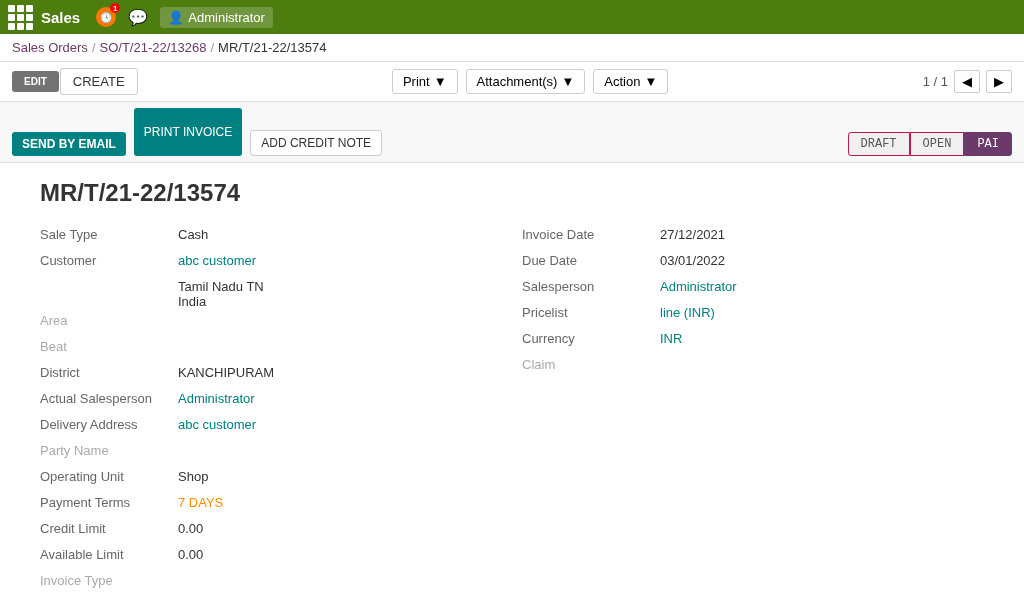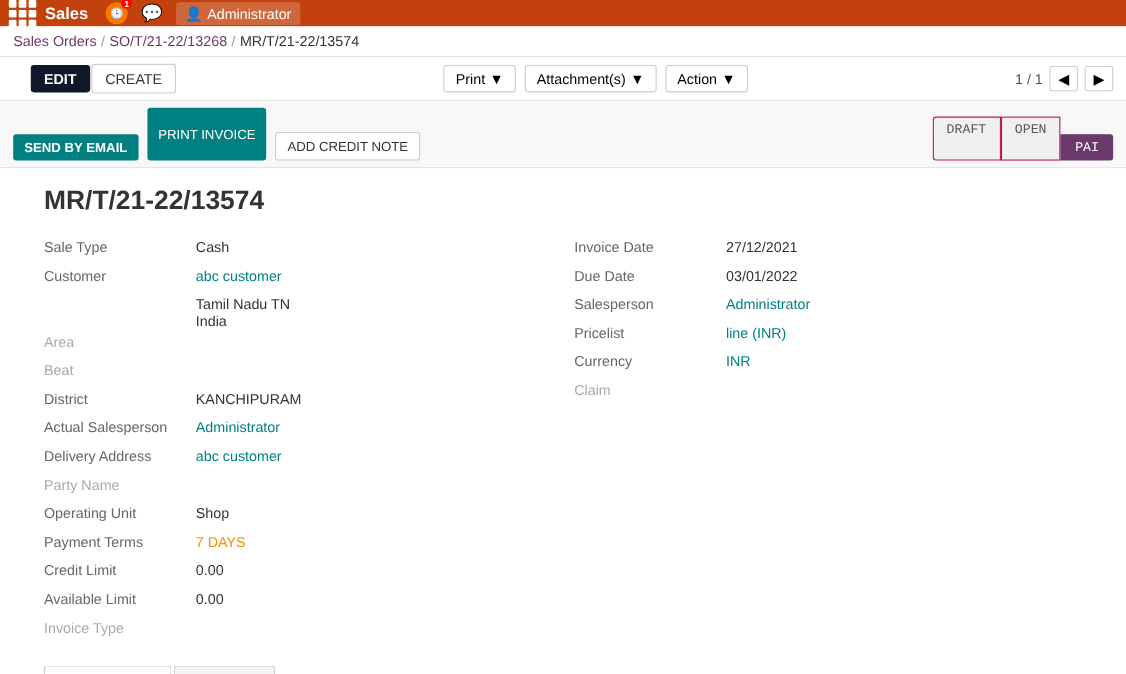--- a/index.html
+++ b/index.html
@@ -1,24 +1,24 @@
 <!DOCTYPE html>
 <html><head>
   <meta charset="utf-8">
   <style>
     * { box-sizing: border-box; margin: 0; padding: 0; font-family: Arial, sans-serif; font-size: 13px; }
 
     body { background: #f5f5f5; color: #333; }
 
     
     .navbar {
-      background: #c2410c;
+      background: #4d7c0f;
       display: flex;
       align-items: center;
-      height: 24px;
+      height: 34px;
       padding: 0 8px;
       color: white;
     }
     .navbar-apps {
       display: grid;
       grid-template-columns: repeat(3,7px);
       gap: 2px;
       margin-right: 8px;
       cursor: pointer;
     }
@@ -95,29 +95,28 @@
 
     
     .action-bar {
       background: white;
       padding: 6px 12px;
       display: flex;
       align-items: center;
       border-bottom: 1px solid #e0e0e0;
     }
     .btn-edit {
-      background: #0f172a;
+      background: #737373;
       color: white;
       border: none;
       padding: 5px 12px;
       border-radius: 3px;
       cursor: pointer;
-      font-size: 13px;
+      font-size: 10px;
       font-weight: bold;
-      margin-left: 16px;
     }
     .btn-create {
       background: white;
       color: #333;
       border: 1px solid #ccc;
       padding: 5px 12px;
       border-radius: 3px;
       cursor: pointer;
       font-size: 13px;
       margin-left: 1px;
@@ -201,21 +200,21 @@
       color: #555;
       cursor: pointer;
       font-family: Liberation Mono, monospace;
     }
     .status-tab.active {
       background: #6b3a6b;
       color: white;
       border-color: #6b3a6b;
     }
     .status-tab:first-child { border-radius: 3px 0 0 3px; }
-    .status-tab:last-child { border-radius: 0 3px 3px 0; margin-top: 16px; }
+    .status-tab:last-child { border-radius: 0 3px 3px 0; }
 
     
     .main-content {
       padding: 16px 40px;
       background: white;
       min-height: 400px;
     }
 
     .doc-title {
       font-size: 24px;

